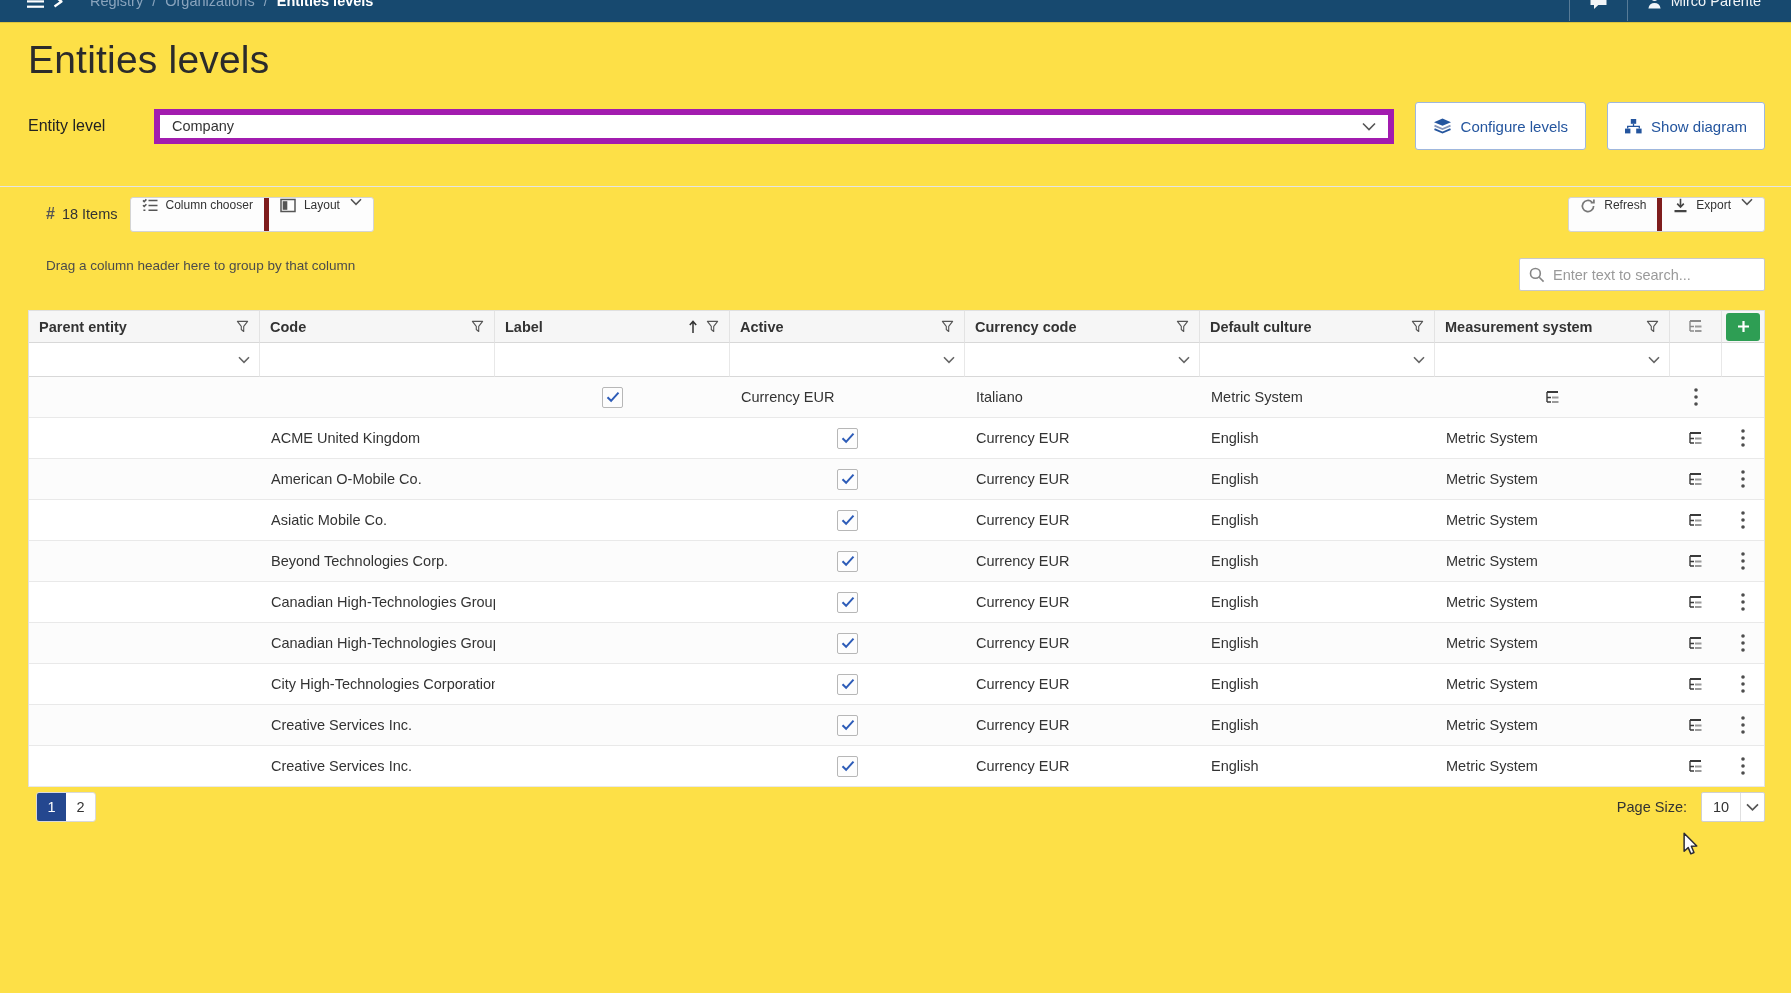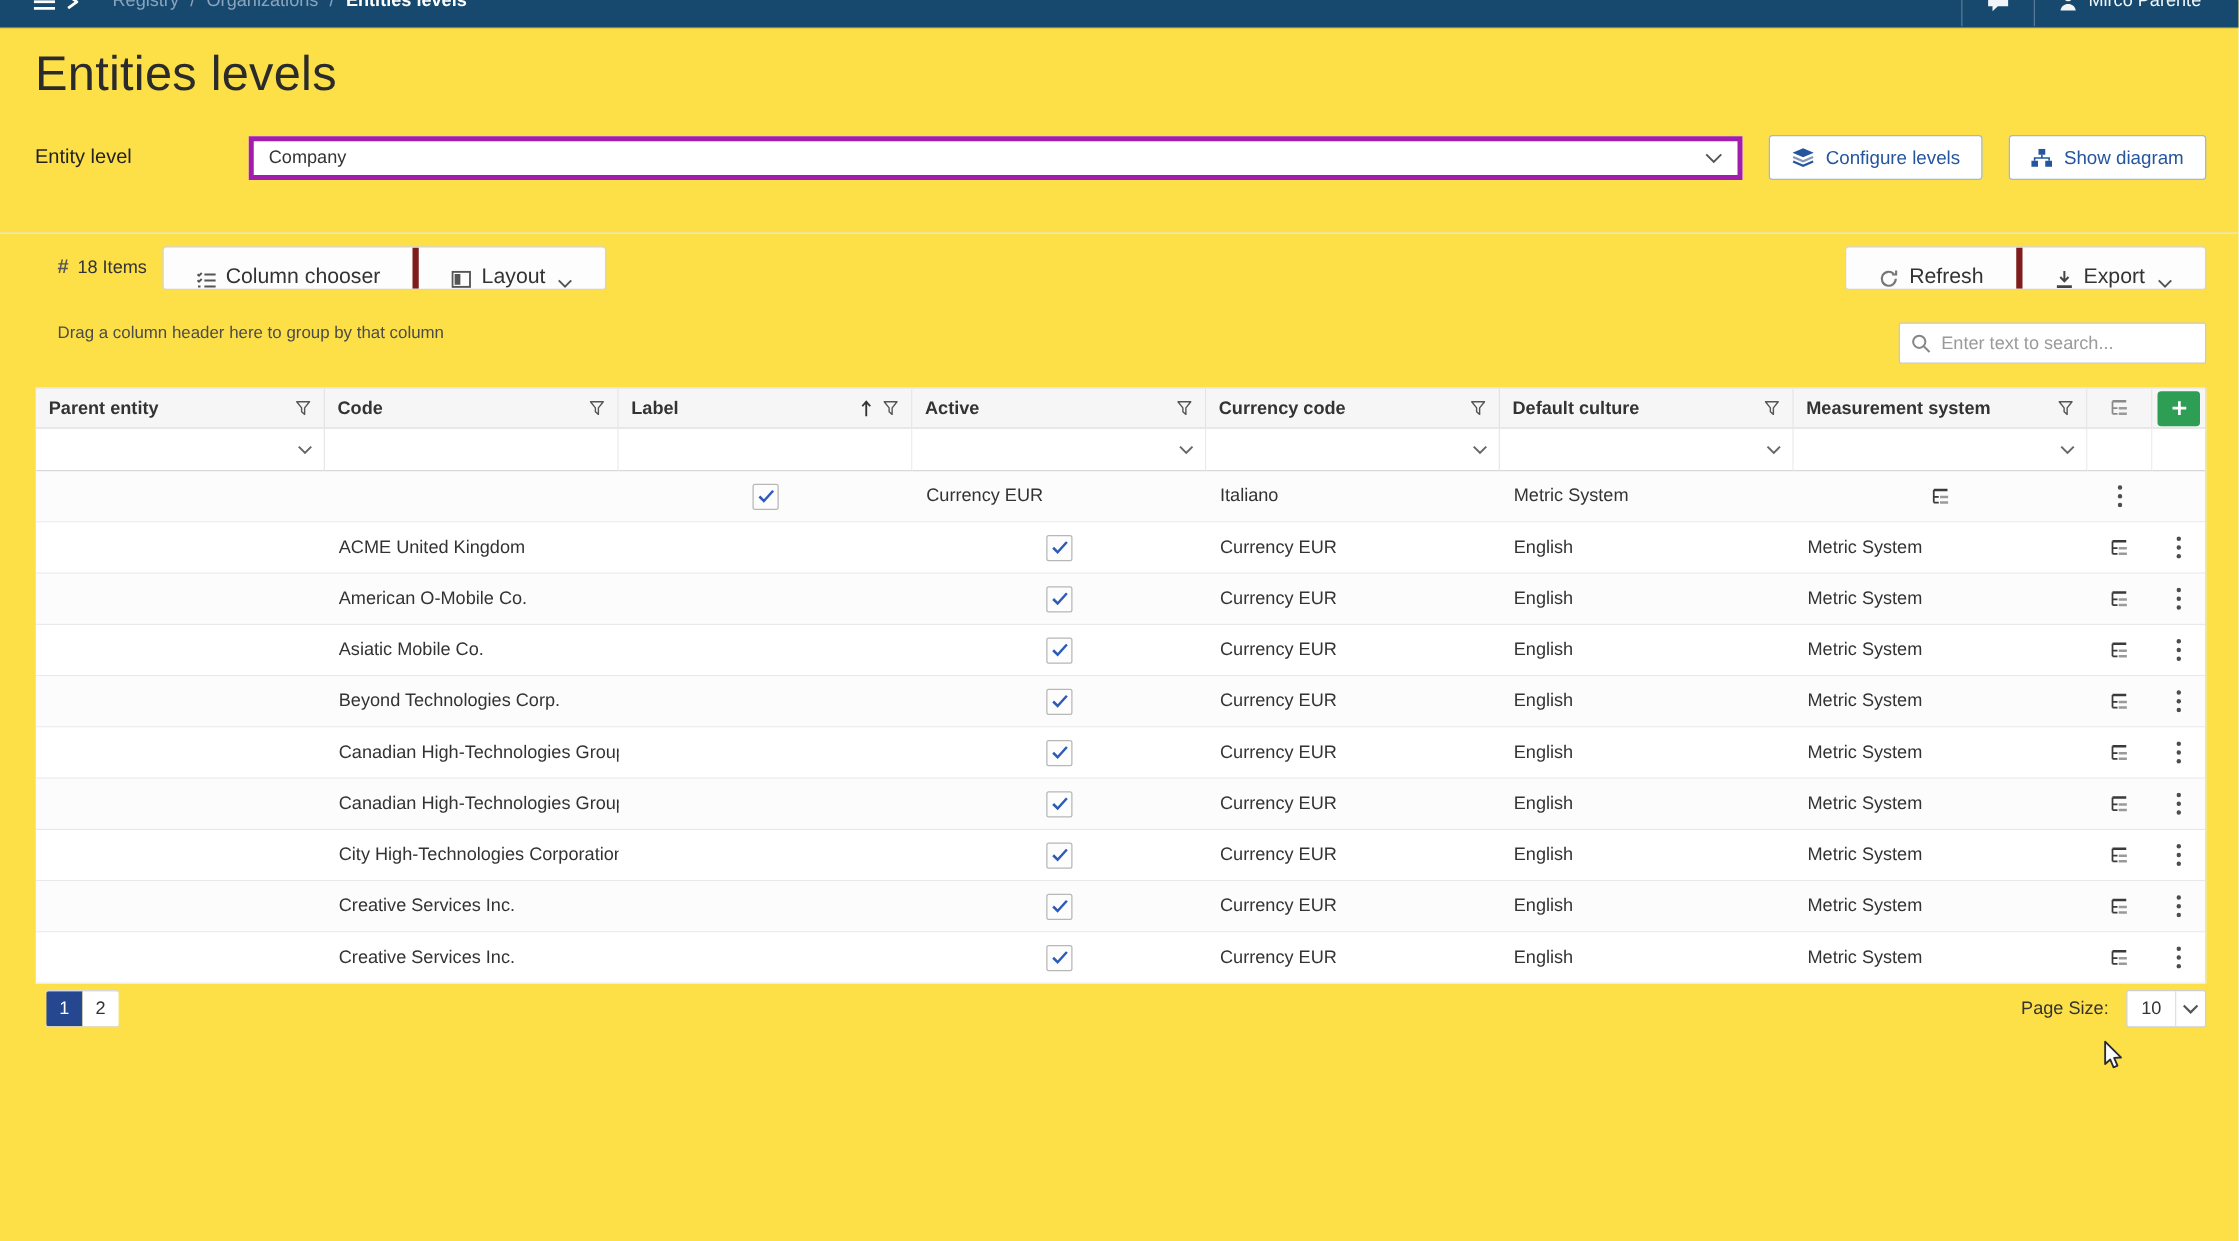--- a/index.html
+++ b/index.html
@@ -16,36 +16,36 @@
   .bc .crumb { cursor:pointer; }
   .bc .crumb.current { color:#ffffff; font-weight:700; }
   .topbar-right { margin-left:auto; display:flex; align-items:center; margin-right:30px; height:40px; }
   .tb-sep { width:1px; height:40px; background:rgba(255,255,255,.28); margin:0 19px; }
   .user-name { color:#f2f5f8; font-size:14.5px; margin-left:9px; }
 
   
   .page-title { position:absolute; top:38px; left:28px; font-size:39px; font-weight:300; color:#2b2b2b; letter-spacing:.2px; }
   .entity-row { position:absolute; top:108px; left:28px; right:26px; height:36px; display:flex; align-items:center; }
   .entity-label { width:126px; font-size:16px; color:#222; flex:none; }
-  .entity-select { flex:1; height:35px; border:4px solid #a21caf; background:#fff; display:flex; align-items:center; padding:0 12px; cursor:pointer;margin-left:45px; }
+  .entity-select { flex:1; height:35px; border:6px solid #a21caf; background:#fff; display:flex; align-items:center; padding:0 12px; cursor:pointer; }
   .entity-select .val { font-size:14.5px; color:#333; }
   .entity-select .chev { margin-left:auto; color:#555; display:flex; }
-  .hbtn { height:36px; margin-left:21px; flex:none; display:inline-flex; align-items:center; gap:9px; padding:0 17px;
+  .hbtn { height:48px; margin-left:21px; flex:none; display:inline-flex; align-items:center; gap:9px; padding:0 17px;
           border:1px solid #9fb7dd; border-radius:3px; background:#fff; color:#24559e; font-size:15px; cursor:pointer; font-family:inherit; }
 
   
   .panel-divider { position:absolute; top:186px; left:0; right:0; height:1px; background:#e5e5e5; }
 
   
   .toolbar { position:absolute; top:196px; left:28px; right:26px; height:36px; display:flex; align-items:center; }
   .items-count { display:flex; align-items:center; gap:7px; font-size:14.5px; color:#333; margin-left:18px; }
   .hash { font-size:16px; font-weight:700; color:#555; }
   .tgroup { display:flex; align-items:stretch; border:1px solid #d4d4d4; border-radius:3px; background:#fdfdfd; height:35px; margin-left:12px; overflow:hidden; }
   .tgroup.right { margin-left:auto; }
-  .tbtn { display:flex; align-items:flex-end; gap:8px; padding:0 26px; font-size:17px; color:#333; cursor:pointer; background:transparent; border:none; font-family:inherit; }
+  .tbtn { display:flex; align-items:flex-start; gap:8px; padding:0 11px; font-size:12px; color:#333; cursor:pointer; background:transparent; border:none; font-family:inherit; }
   .tbtn + .tbtn { border-left:5px solid #7f1d1d; }
   .tbtn .ic { color:#555; display:flex; }
   .tbtn .chev { color:#555; display:flex; margin-left:2px; }
 
   
   .groupby-row { position:absolute; top:258px; left:28px; right:26px; height:38px; display:flex; align-items:flex-start; }
   .group-hint { font-size:13.5px; color:#4b4b4b; margin-left:18px; }
   .searchbox { margin-left:auto; width:246px; height:33px; border:1px solid #c9c9c9; border-radius:2px; background:#fff; display:flex; align-items:center; padding:0 9px; gap:8px; }
   .searchbox .ic { color:#868686; display:flex; flex:none; }
   .searchbox input { border:none; outline:none; flex:1; min-width:0; font-size:14.5px; color:#333; font-family:inherit; background:transparent; }

